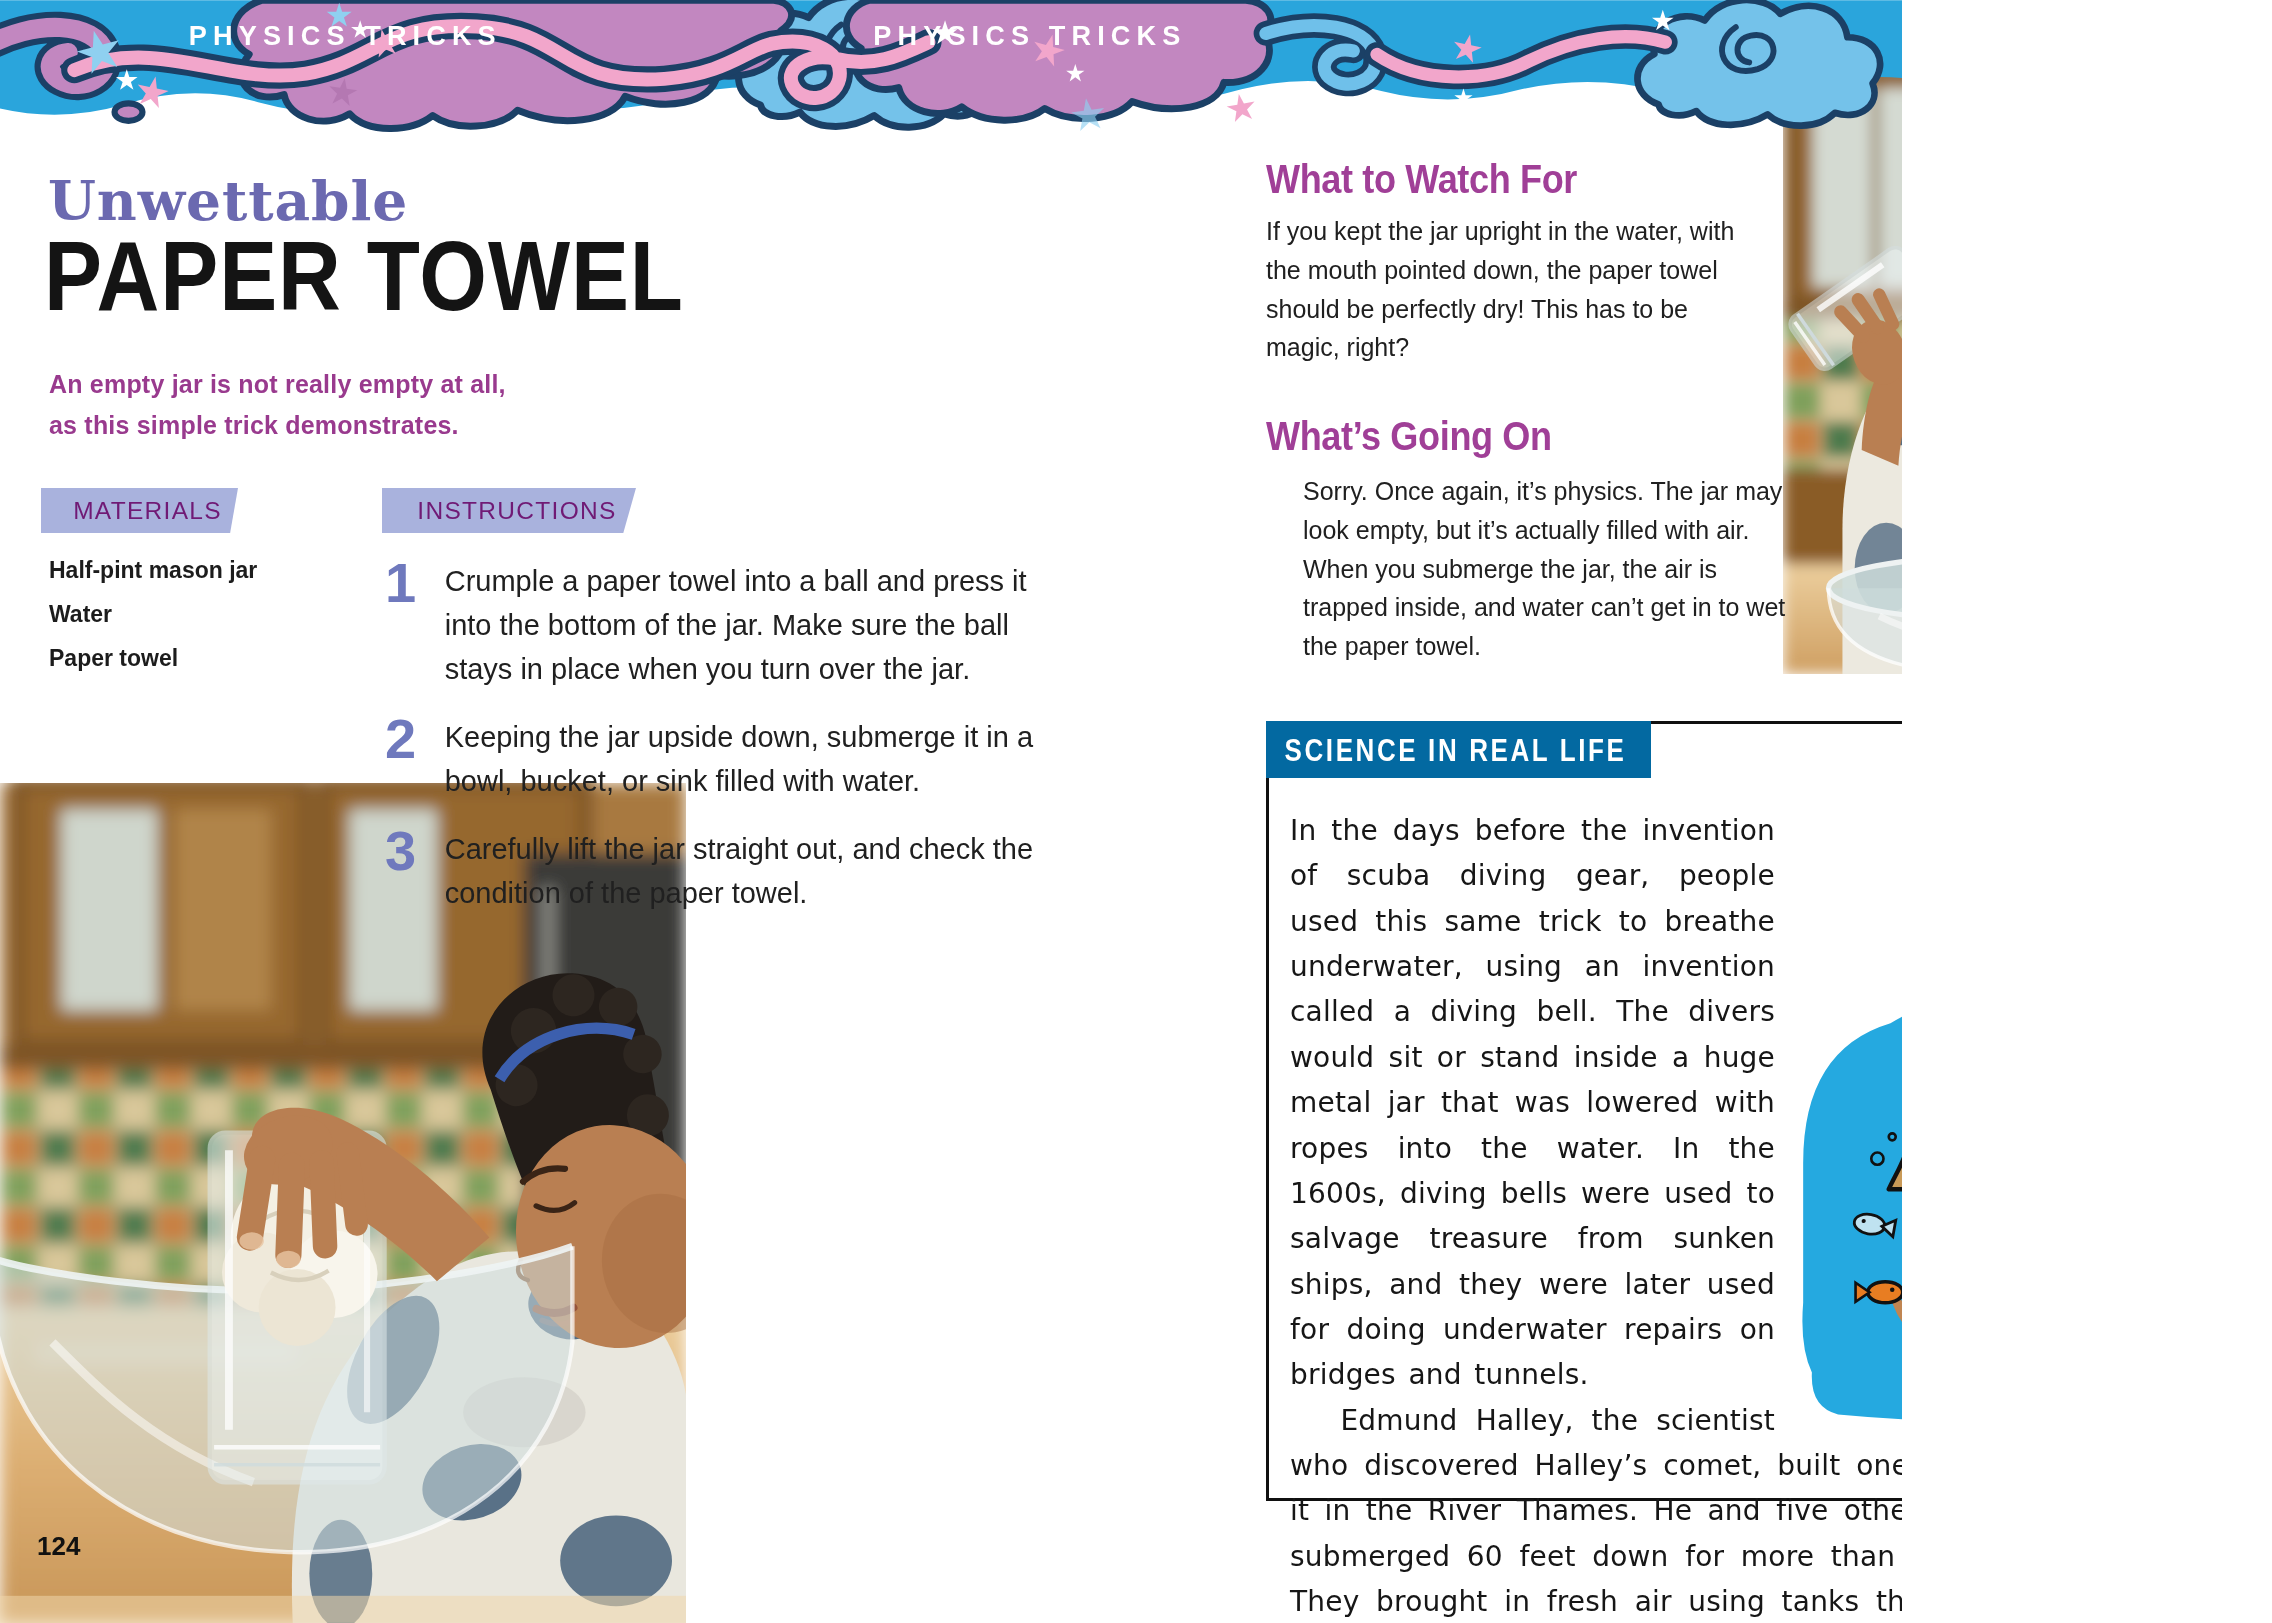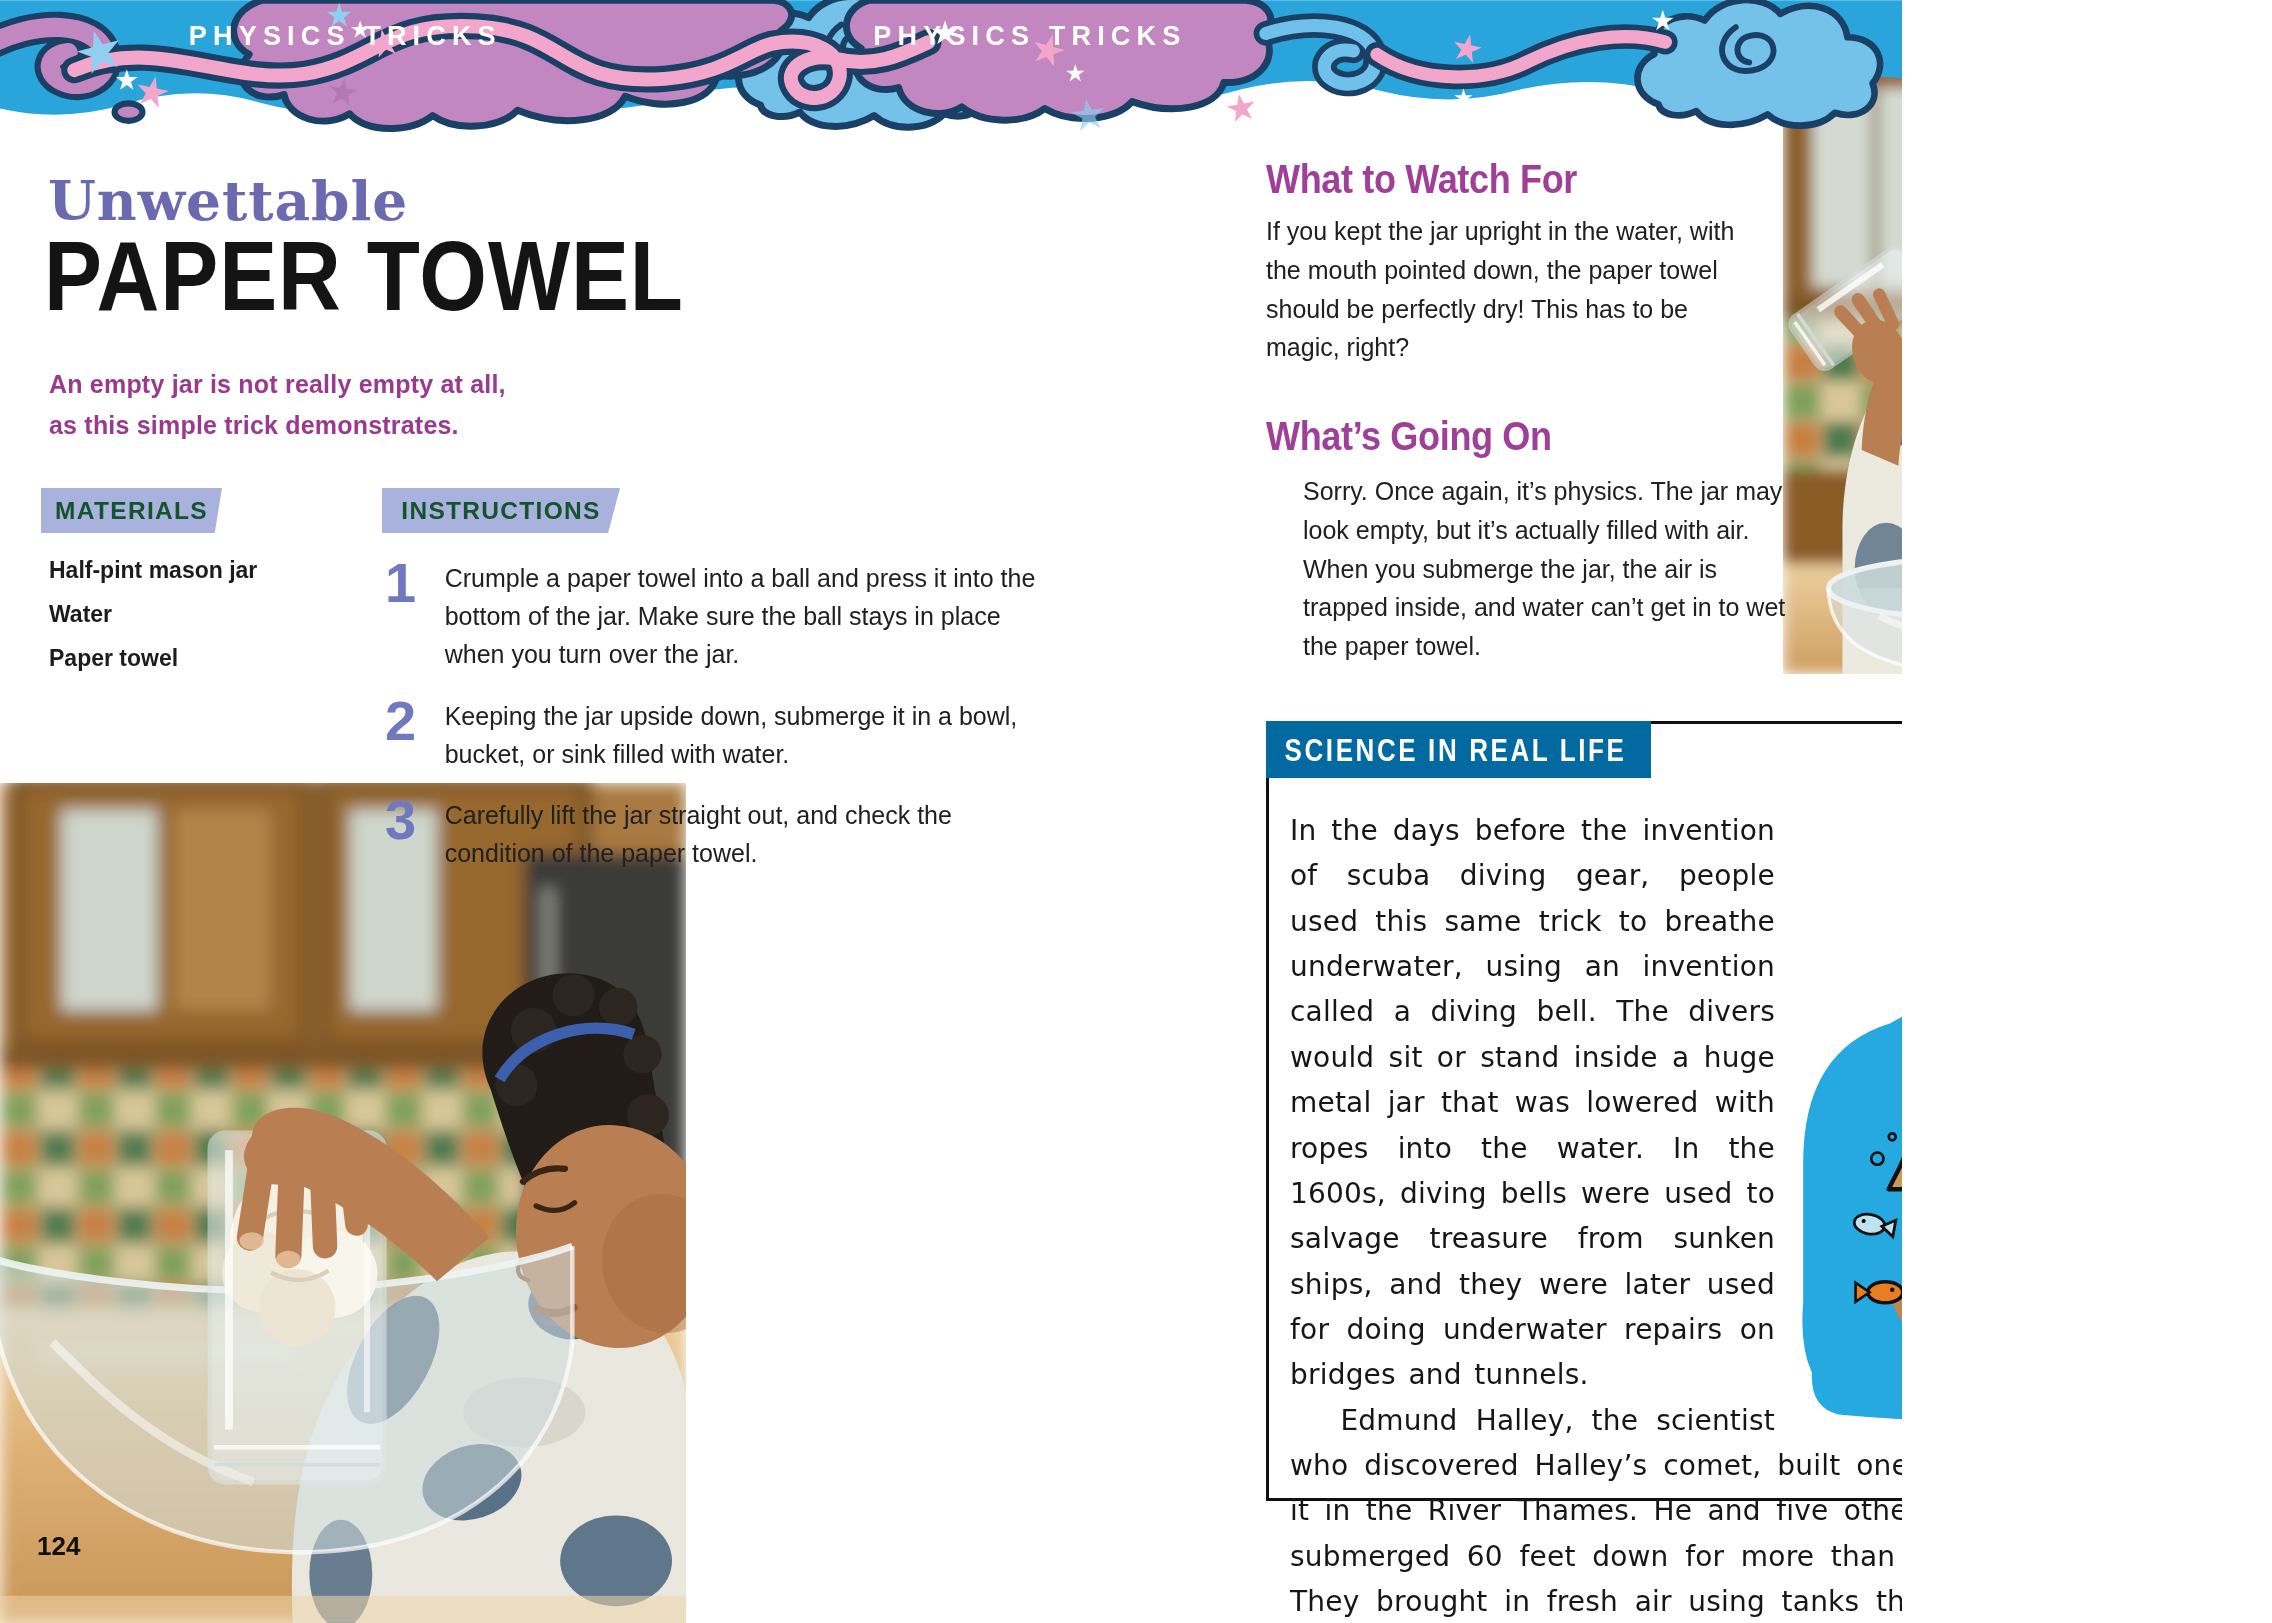--- a/index.html
+++ b/index.html
@@ -8,32 +8,32 @@
   .abs{position:absolute;}
   
   .banner{top:0;left:0;width:2273px;height:149px;z-index:6;}
   
   .title-script{top:168px;left:48px;font-family:"DejaVu Serif",serif;font-weight:700;
     font-size:55px;color:#6b69b0;letter-spacing:0.9px;z-index:2;}
   .title-main{top:226px;left:44px;font-size:87px;font-weight:900;color:#141414;
     letter-spacing:0.9px;line-height:1;transform:scaleY(1.14);transform-origin:top left;z-index:2;}
   .intro{top:364px;left:49px;width:476px;font-size:25px;font-weight:700;color:#993a8e;
     line-height:1.62;letter-spacing:0.2px;z-index:2;}
-  .badge{height:45px;line-height:45px;background:#a9b2dd;color:#14532d;font-weight:700;
-    font-size:24.5px;letter-spacing:1.3px;text-align:center;z-index:2;}
+  .badge{height:45px;line-height:45px;background:#a9b2dd;color:#701a75;font-weight:400;
+    font-size:24.5px;letter-spacing:1.3px;text-align:center;z-index:2;padding-left:16px;}
   .badge-materials{top:488px;left:41px;width:181px;clip-path:polygon(0 0,100% 0,96% 100%,0 100%);}
   .badge-instructions{top:488px;left:382px;width:238px;clip-path:polygon(0 0,100% 0,95% 100%,0 100%);}
   .materials-list{top:556px;left:49px;width:297px;z-index:2;}
   .materials-list .mitem{font-size:23px;font-weight:700;color:#1c1c1c;margin-bottom:15px;
     white-space:pre-line;line-height:1.25;}
   .steps{top:559px;left:385px;width:664px;z-index:2;}
   .step{display:flex;margin-bottom:23.6px;}
   .step-num{width:51px;flex:0 0 51px;font-size:56px;font-weight:800;color:#6f79bd;
     line-height:.85;letter-spacing:-1.7px;}
-  .step-text{font-size:25px;line-height:1.52;color:#202020;padding-left:8.7px;}
+  .step-text{font-size:29px;line-height:1.52;color:#202020;padding-left:8.7px;}
   .photo-left{top:783px;left:0;width:686px;height:840px;z-index:1;}
   .pagenum{font-size:26px;font-weight:700;color:#111;z-index:4;}
   .pagenum-left{top:1531px;left:37px;}
   .pagenum-right{top:1531px;left:2159px;width:80px;text-align:right;}
   
   .r-head{font-size:38px;font-weight:700;color:#a03f97;letter-spacing:-0.4px;
     transform:scaleX(.95) scaleY(1.08);transform-origin:top left;z-index:2;}
   .watch-h{top:156px;left:1266px;}
   .watch-p{top:212px;left:1266px;width:496px;font-size:25px;line-height:1.55;color:#202020;z-index:2;}
   .going-h{top:413px;left:1266px;}

